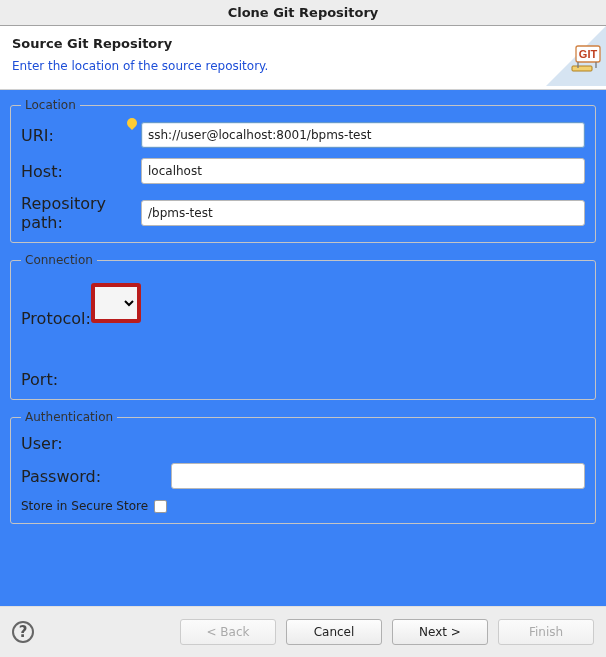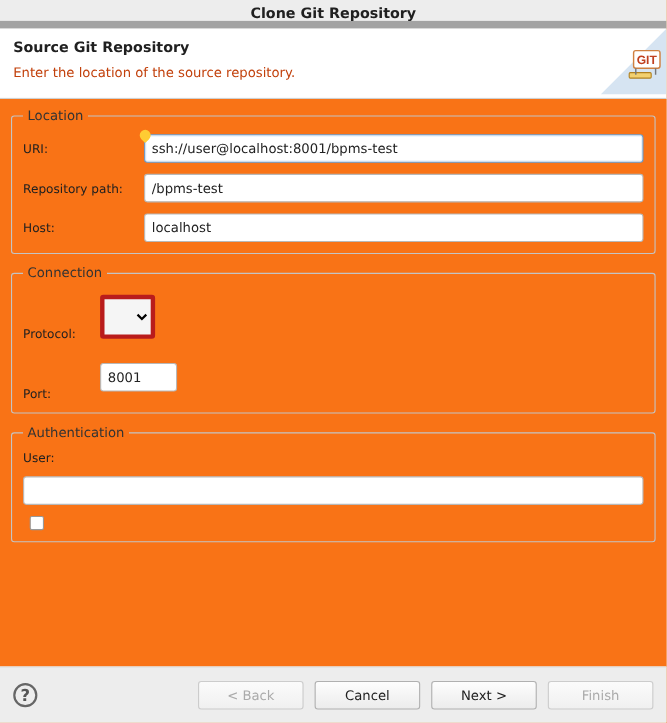--- a/index.html
+++ b/index.html
@@ -15,48 +15,48 @@
     flex-direction: column;
     overflow: hidden;
   }
   .titlebar {
     height: 26px;
     line-height: 26px;
     text-align: center;
     font-weight: bold;
     font-size: 13px;
     background: #ededed;
-    border-bottom: 7px solid #a3a3a3;
+    border-bottom: 1px solid #a3a3a3;
   }
   .header-area {
     background: #ffffff;
     padding: 10px 24px 16px 12px;
     position: relative;
     border-bottom: 1px solid #d0d0d0;
   }
   .header-title {
     font-weight: bold;
     font-size: 13px;
     margin-bottom: 8px;
   }
   .header-subtitle {
     font-size: 12px;
-    color: #c2410c;
+    color: #1d4ed8;
   }
   .header-icon {
     position: absolute;
     right: 0;
     top: 0;
     bottom: 12px;
     width: 60px;
   }
   .content {
     flex: 1 1 auto;
     padding: 8px 10px 0 10px;
-    background: #f97316;
+    background: #3b82f6;
     overflow: auto;
   }
   fieldset {
     border: 1px solid #c4c4c4;
     border-radius: 3px;
     margin: 0 0 10px 0;
     padding: 10px 10px 10px 10px;
   }
   legend {
     padding: 0 4px;
@@ -64,41 +64,41 @@
     font-size: 12px;
   }
   .row {
     display: flex;
     align-items: center;
     margin-bottom: 10px;
   }
   .row:last-child { margin-bottom: 0; }
   .label {
     flex: 0 0 110px;
-    font-size: 11px;
+    font-size: 16px;
     color: #202020;
   }
   .label.narrow { flex-basis: 70px; margin-top: 32px; }
   .label.auth { flex-basis: 140px; }
   input[type="text"], input[type="password"] {
     height: 26px;
     border: 1px solid #b8b8b8;
     border-radius: 3px;
     background: #ffffff;
     padding: 0 6px;
     font-size: 12px;
     font-family: inherit;
     color: #222;
     outline: none;
   }
   input.focused {
     border: 1px solid #6699cc;
     box-shadow: inset 0 0 0 1px #6699cc33;
   }
-  .flex-input { flex: 1 1 auto; }
+  .flex-input { flex: 1 1 auto; margin-left: 10px; }
   select {
     height: 26px;
     width: 50px;
     border: 4px solid #b91c1c;
     border-radius: 3px;
     background: #f5f5f5;
     font-size: 12px;
     font-family: inherit;
     padding: 16px 4px;
   }
@@ -181,52 +181,53 @@
   <fieldset>
     <legend>Location</legend>
     <div class="row">
       <div class="label">URI:</div>
       <div class="input-wrap">
         <span class="balloon"></span>
         <input type="text" class="flex-input focused" value="ssh://user@localhost:8001/bpms-test" style="">
       </div>
     </div>
     <div class="row">
+      <div class="label">Host:</div>
+      <input type="text" class="flex-input" value="localhost" style="">
+    </div>
+    <div class="row">
       <div class="label">Repository path:</div>
       <input type="text" class="flex-input" value="/bpms-test" style="">
-    </div>
-    <div class="row">
-      <div class="label">Host:</div>
-      <input type="text" class="flex-input" value="localhost" style="">
     </div>
   </fieldset>
 
   <fieldset>
     <legend>Connection</legend>
     <div class="row">
       <div class="label narrow">Protocol:</div>
       <select>
         <option>ssh</option>
       </select>
     </div>
     <div class="row">
       <div class="label narrow">Port:</div>
-      <input type="text" class="port-input" value="8001" style="">
     </div>
   </fieldset>
 
   <fieldset>
     <legend>Authentication</legend>
     <div class="row">
       <div class="label auth">User:</div>
     </div>
     <div class="row">
+      <div class="label auth">Password:</div>
       <input type="password" class="flex-input" value="" style="">
     </div>
     <div class="row">
+      <span>Store in Secure Store</span>
       <span class="checkbox"></span>
     </div>
   </fieldset>
 
 </div>
 
 <div class="buttonbar">
   <div class="help-icon">?</div>
   <div class="spacer"></div>
   <button class="btn" disabled="">&lt; Back</button>

